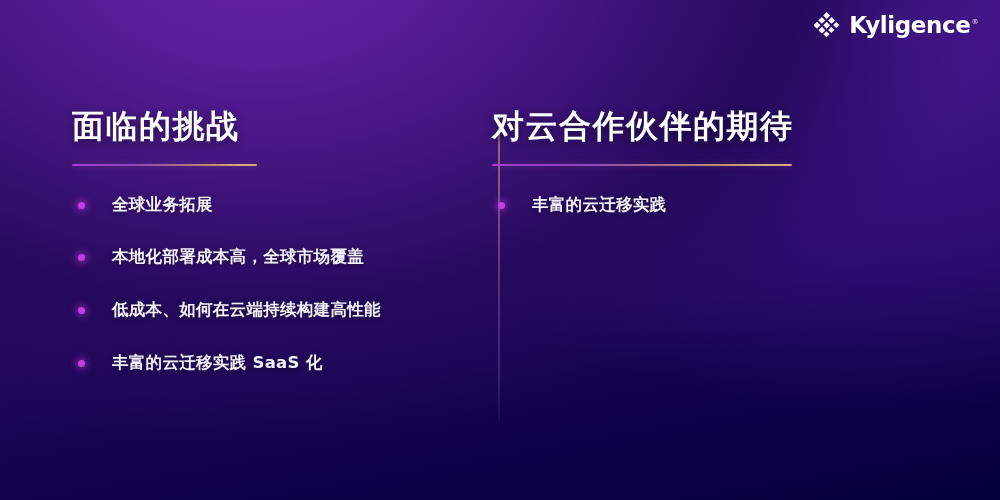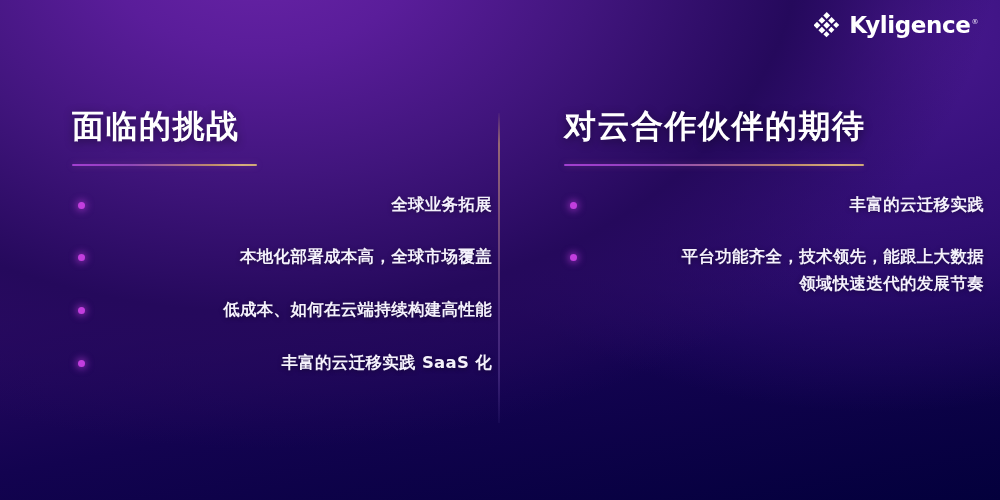--- a/index.html
+++ b/index.html
@@ -52,21 +52,21 @@
   
   .columns {
     position: absolute;
     top: 108px;
     left: 0;
     width: 1000px;
     display: flex;
   }
   .col { width: 420px; }
   .col-left  { margin-left: 72px; }
-  .col-right { margin-left: 72px; }
+  .col-right { }
 
   .col-title {
     font-size: 32px;
     font-weight: 700;
     letter-spacing: 1.5px;
     line-height: 1.18;
     color: #ffffff;
     text-shadow: 0 2px 10px rgba(0,0,0,0.45);
     margin: 0 0 18px 0;
     white-space: nowrap;
@@ -88,21 +88,20 @@
     position: relative;
     padding-left: 40px;
     margin-bottom: 26px;
     font-size: 16.5px;
     font-weight: 600;
     line-height: 1.62;
     color: #f4f1fb;
     letter-spacing: 0.3px;
     text-shadow: 0 1px 5px rgba(0,0,0,0.4);
     font-family: "DejaVu Sans", "Liberation Sans", sans-serif;
-    text-align: right;
   }
   ul.bullets li:last-child { margin-bottom: 0; }
   ul.bullets li .dot {
     position: absolute;
     left: 6px;
     top: 10px;
     width: 7px;
     height: 7px;
     border-radius: 50%;
     background: #c23ede;
@@ -178,22 +177,17 @@
     </div>
 
     <div class="col col-right">
       <h2 class="col-title">对云合作伙伴的期待</h2>
       <div class="title-rule rule-right"></div>
       <ul class="bullets">
         <li>
           <span class="dot"></span>
           <span class="bline">丰富的云迁移实践</span>
         </li>
-        <li>
-          <span class="dot"></span>
-          <span class="bline">平台功能齐全，技术领先，能跟上大数据</span>
-          <span class="bline">领域快速迭代的发展节奏</span>
-        </li>
       </ul>
     </div>
 
   </div>
 </div>
 
 </body></html>

